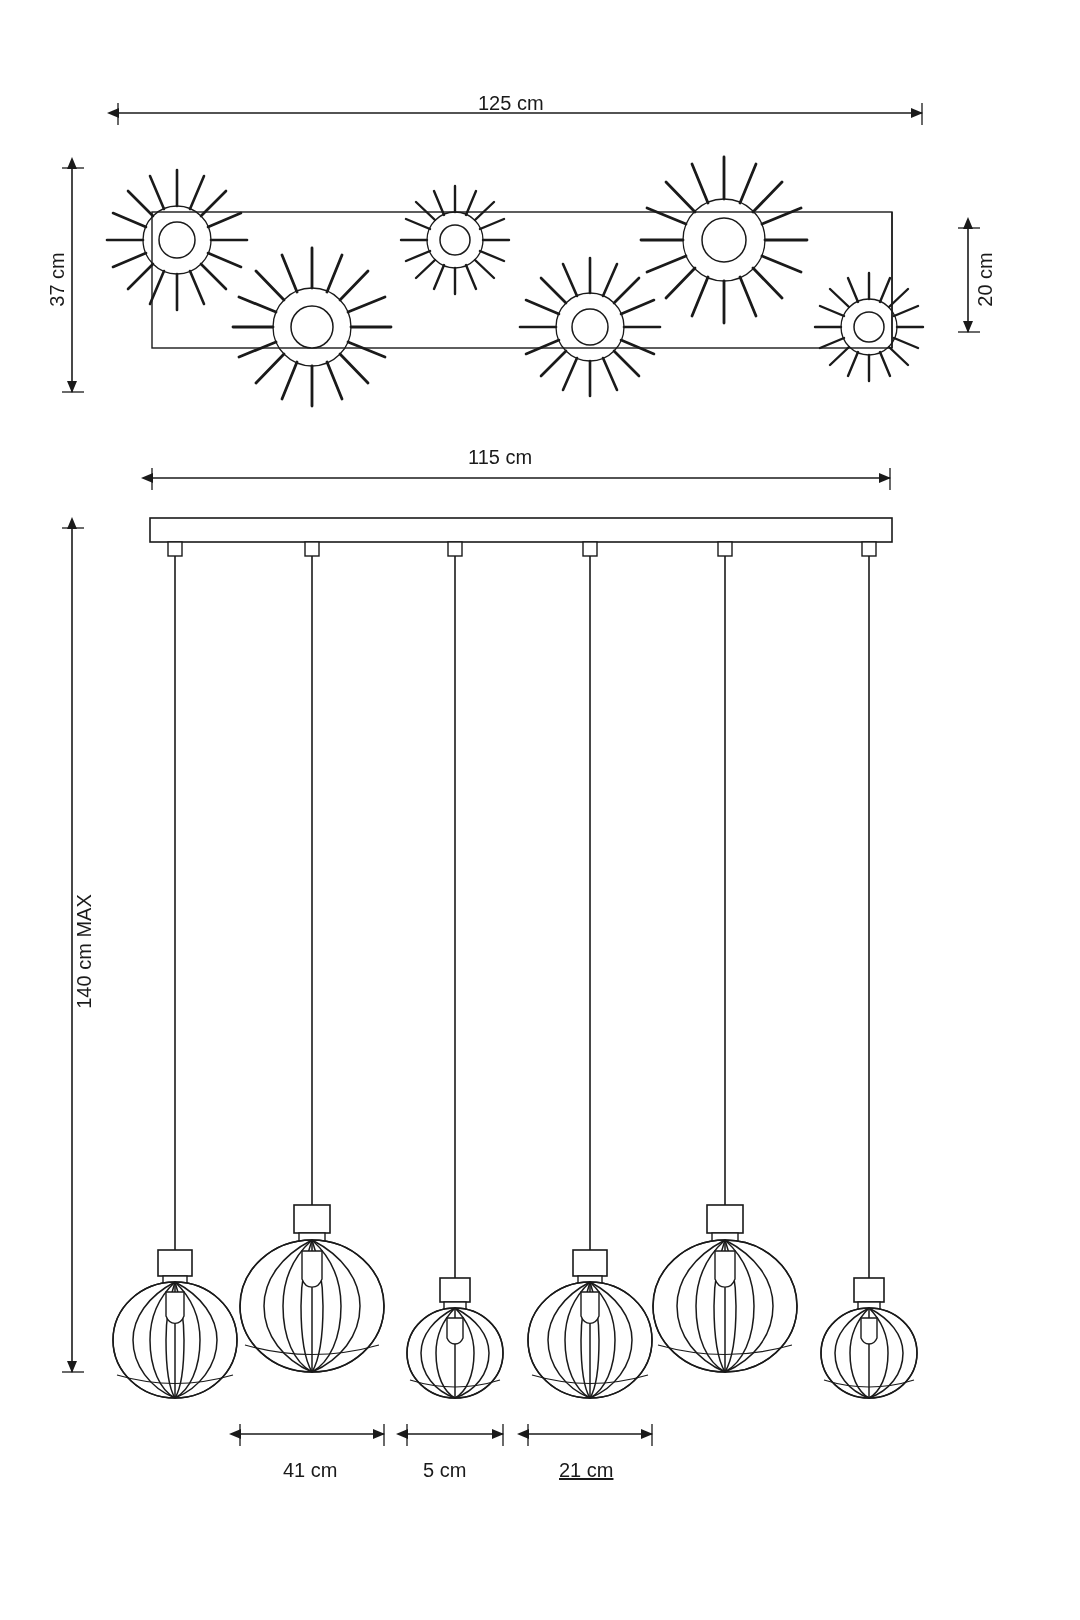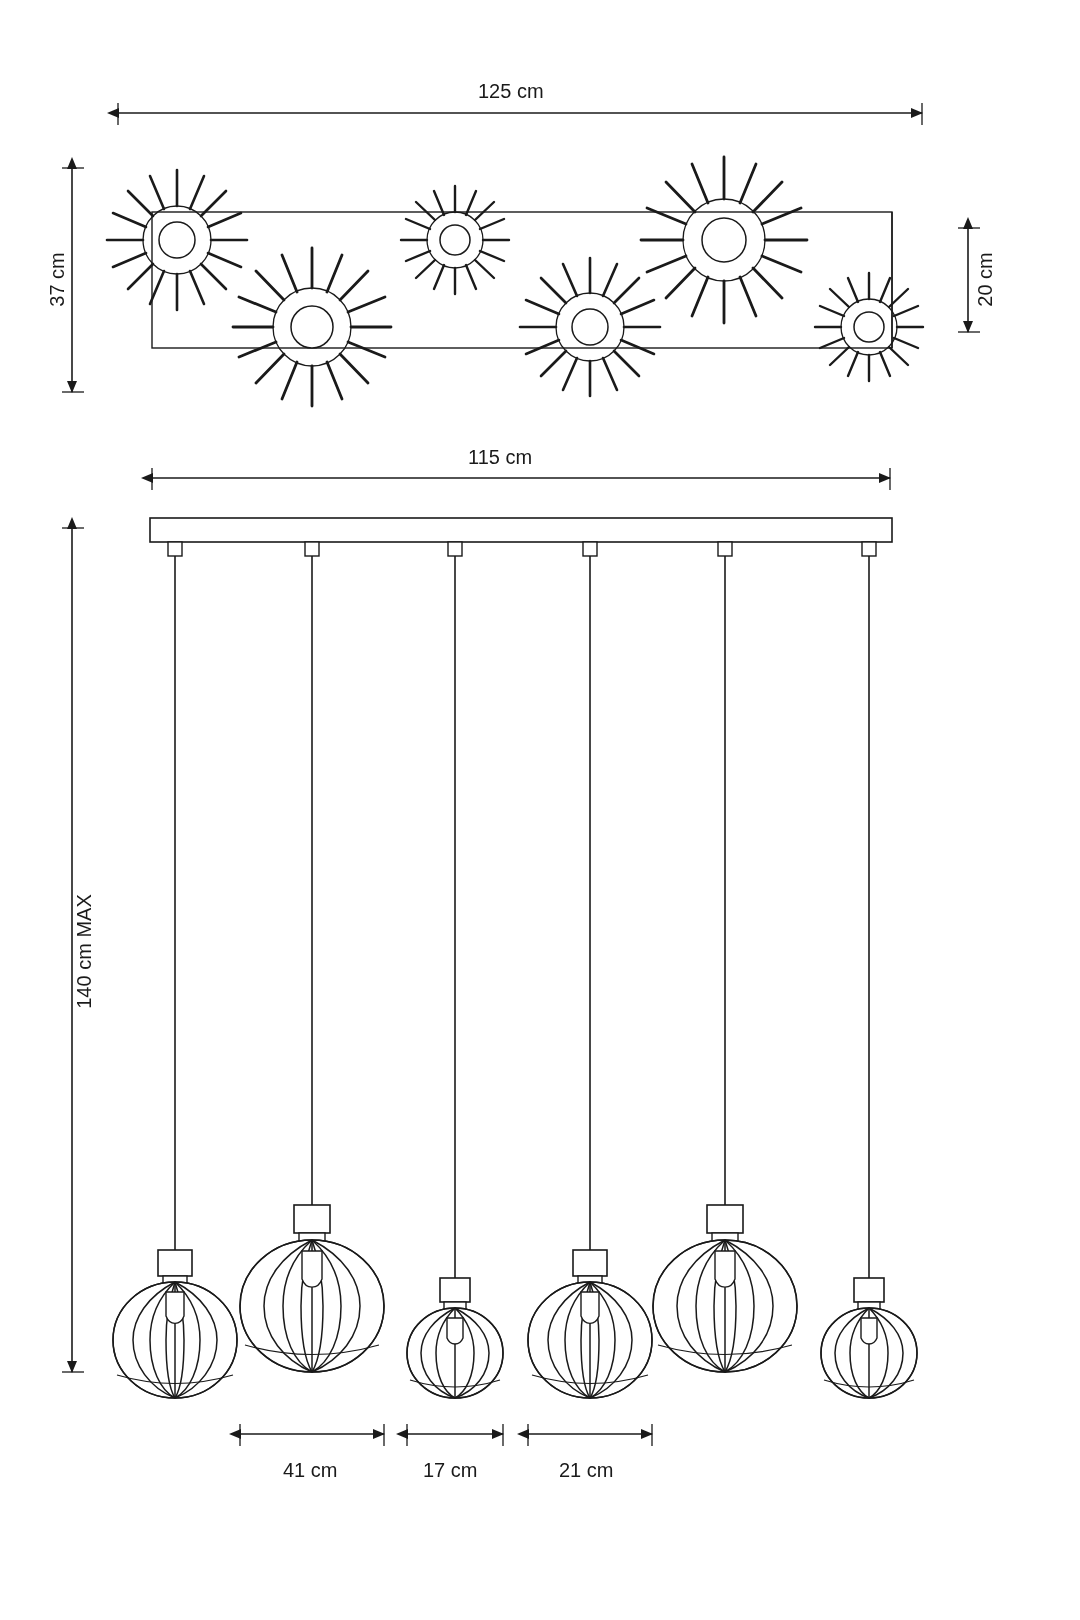--- a/index.html
+++ b/index.html
@@ -332,29 +332,29 @@
         <line x1="503" y1="1424" x2="503" y2="1446" stroke="#1a1a1a" stroke-width="1.3"></line>
       </g>
       <g>
         <line x1="528" y1="1434" x2="652" y2="1434" stroke="#1a1a1a" stroke-width="1.6" marker-start="url(#arrS)" marker-end="url(#arr)"></line>
         <line x1="528" y1="1424" x2="528" y2="1446" stroke="#1a1a1a" stroke-width="1.3"></line>
         <line x1="652" y1="1424" x2="652" y2="1446" stroke="#1a1a1a" stroke-width="1.3"></line>
       </g>
     </g>
   </svg>
 
-  <div class="dimlabel" style="left:478px; top:80px;">125 cm</div>
+  <div class="dimlabel" style="left:478px; top:92px;">125 cm</div>
 
   <div class="dimlabel vert" style="left:30px; top:268px; transform:rotate(-90deg);">37 cm</div>
 
   <div class="dimlabel vert" style="left:958px; top:268px; transform:rotate(-90deg);">20 cm</div>
 
   <div class="dimlabel" style="left:468px; top:446px;">115 cm</div>
 
   <div class="dimlabel vert" style="left:-16px; top:940px; transform:rotate(-90deg); width:200px; text-align:center;">140 cm MAX</div>
 
   <div class="dimlabel" style="left:283px; top:1459px;">41 cm</div>
 
-  <div class="dimlabel" style="left:423px; top:1459px;">17 cm</div>
-
-  <div class="dimlabel" style="left:559px; top:1459px;">21 cm</div>
+  <div class="dimlabel" style="left:423px; top:1459px;">5 cm</div>
+
+  <div class="dimlabel" style="left:559px; top:1459px;text-decoration:underline;">21 cm</div>
 
 </div>
 
 </body></html>

